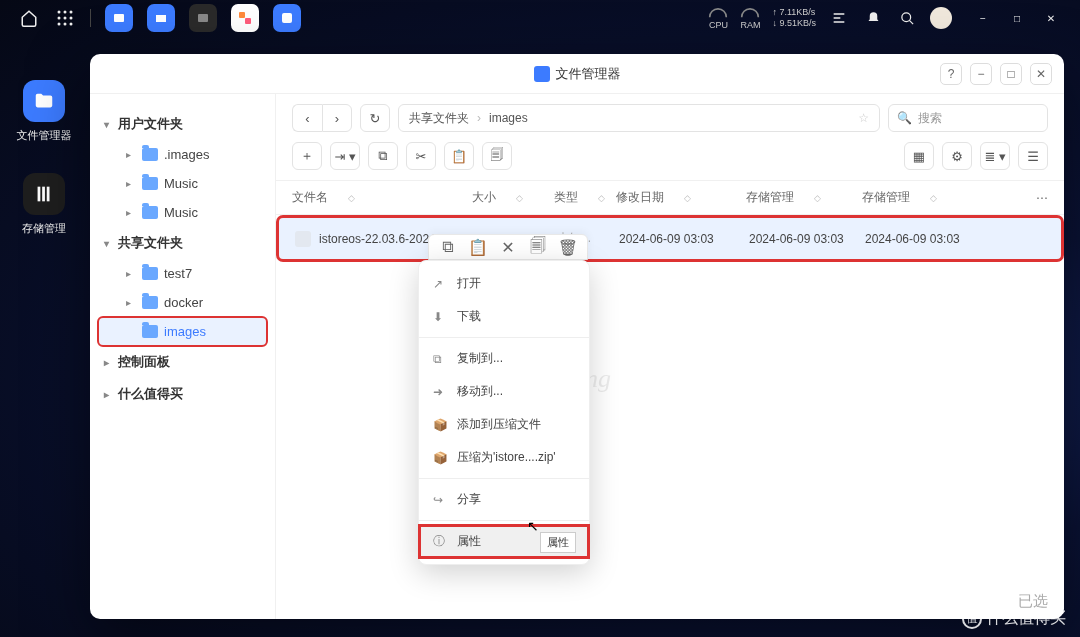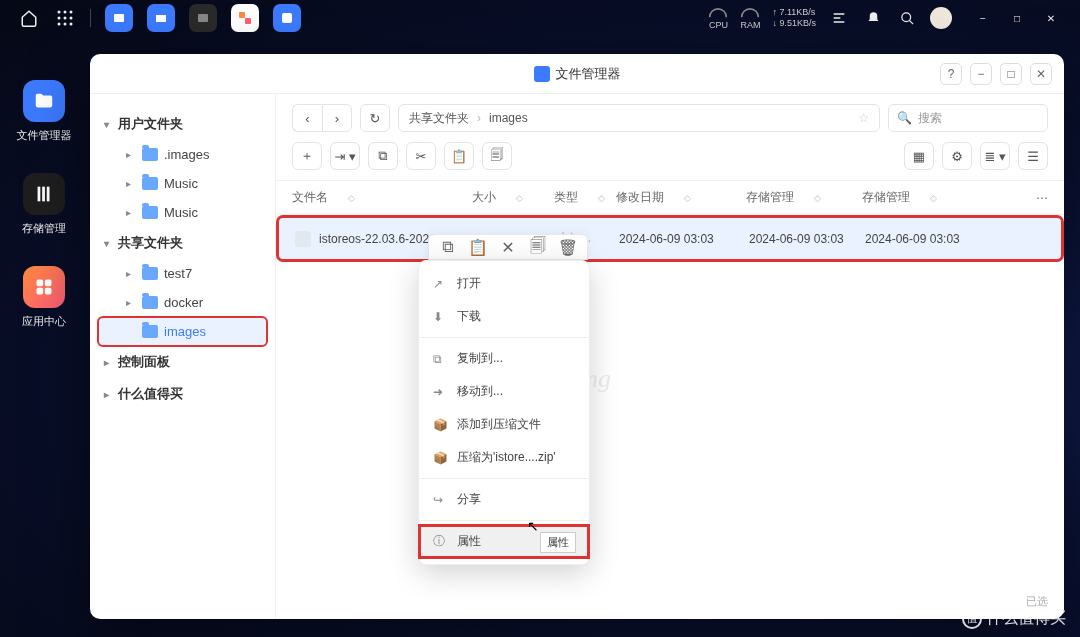--- a/index.html
+++ b/index.html
@@ -60,21 +60,21 @@
 .ctx-item{padding:8px 14px;font-size:12px;color:#444;display:flex;align-items:center;gap:10px;cursor:pointer}
 .ctx-item.hov{background:#f0f0f0}
 .ctx-sep{height:1px;background:#eee;margin:4px 0}
 .ctx-ico{width:14px;color:#888;flex-shrink:0}
 .ctx-item.hl-red{outline:3px solid #d33;outline-offset:-2px}
 .tooltip{position:absolute;left:540px;top:532px;background:#fff;border:1px solid #ccc;padding:2px 6px;font-size:11px;color:#333}
 .cursor{position:absolute;left:527px;top:518px;font-size:14px;color:#000;pointer-events:none}
 .watermark{position:absolute;left:430px;top:310px;font-size:26px;color:#dfdfdf;font-style:italic;font-weight:300;pointer-events:none;opacity:.6;font-family:cursive}
 .brand{position:absolute;right:14px;bottom:8px;font-size:16px;color:#fff;display:flex;align-items:center;gap:4px;opacity:.85}
 .brand-icon{width:20px;height:20px;border:2px solid #fff;border-radius:50%;display:flex;align-items:center;justify-content:center;font-size:11px}
-.shadow-br{position:absolute;right:10px;bottom:6px;width:70px;height:24px;background:linear-gradient(90deg,transparent,rgba(255,255,255,.9));display:flex;align-items:center;justify-content:flex-end;padding-right:6px;font-size:11px;color:#aaa}
+.shadow-br{position:absolute;right:10px;bottom:6px;width:70px;height:24px;background:linear-gradient(90deg,transparent,rgba(255,255,255,.9));display:flex;align-items:center;justify-content:flex-end;padding-right:6px;font-size:15px;color:#aaa}
 </style>
 </head>
 <body>
 
 <div class="topbar">
   <div class="topbar-left">
     <span class="topbar-icon">
         <svg width="18" height="18" viewBox="0 0 24 24" fill="none" stroke="currentColor" stroke-width="2">
           <path d="M3 11l9-8 9 8v10a2 2 0 01-2 2H5a2 2 0 01-2-2z"></path>
         </svg>
@@ -173,31 +173,20 @@
     </div>
   <div class="dock-item">
       <div class="dock-icon d-dark">
         <svg width="22" height="22" fill="#fff" viewBox="0 0 24 24">
           <rect x="5" y="4" width="3" height="16"></rect>
           <rect x="10" y="4" width="3" height="16"></rect>
           <rect x="15" y="4" width="3" height="16"></rect>
         </svg>
       </div>
       <span>存储管理</span>
-    </div>
-  <div class="dock-item">
-      <div class="dock-icon d-orange">
-        <svg width="20" height="20" fill="#fff" viewBox="0 0 24 24">
-          <rect x="3" y="3" width="8" height="8" rx="2"></rect>
-          <rect x="13" y="3" width="8" height="8" rx="2"></rect>
-          <rect x="3" y="13" width="8" height="8" rx="2"></rect>
-          <rect x="13" y="13" width="8" height="8" rx="2"></rect>
-        </svg>
-      </div>
-      <span>应用中心</span>
     </div>
 </div>
 
 <div class="window">
   <div class="win-header">
     <div class="win-title">
         <span class="win-title-icon"></span>
         <span>文件管理器</span>
       </div>
     <div class="win-actions">

